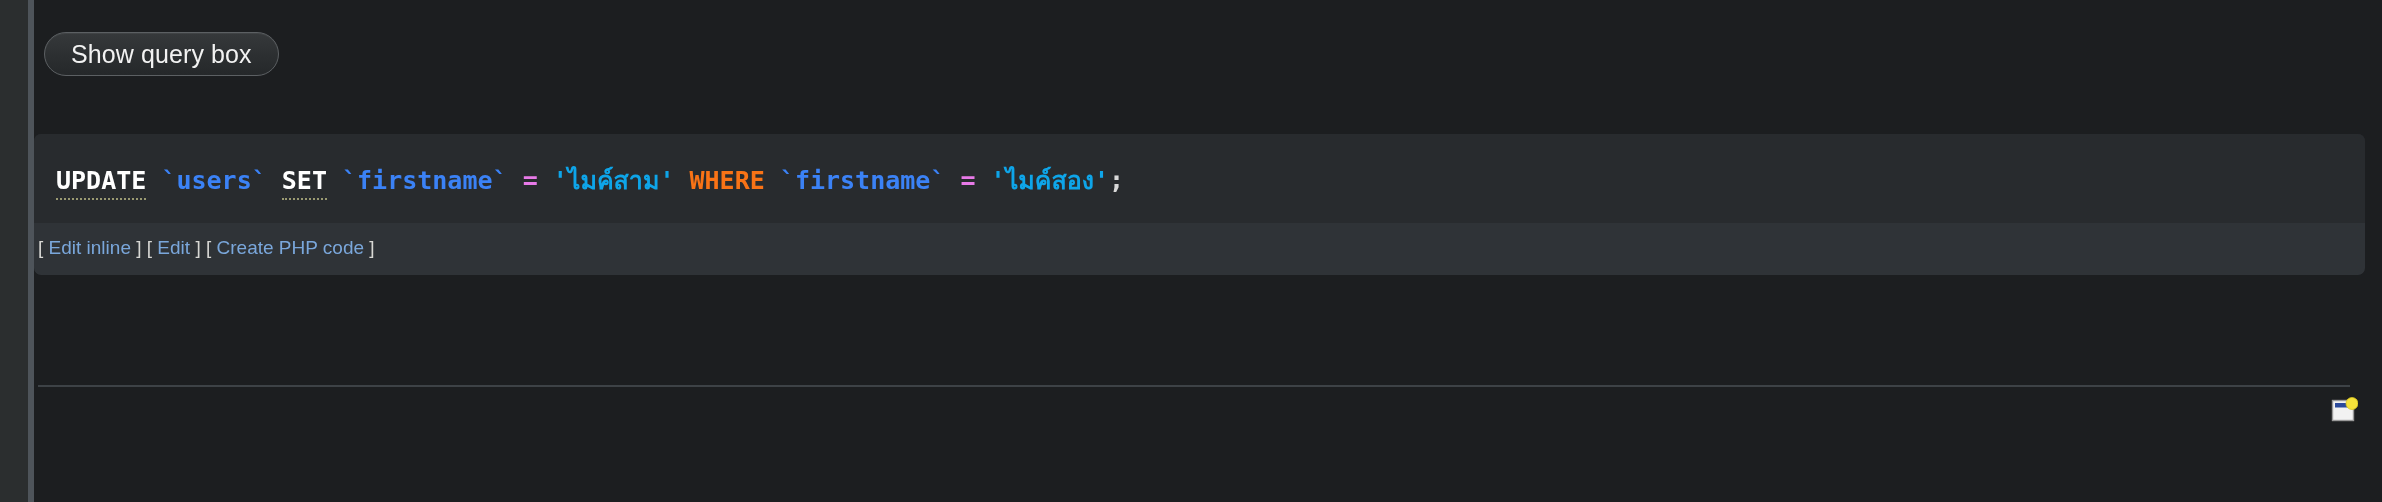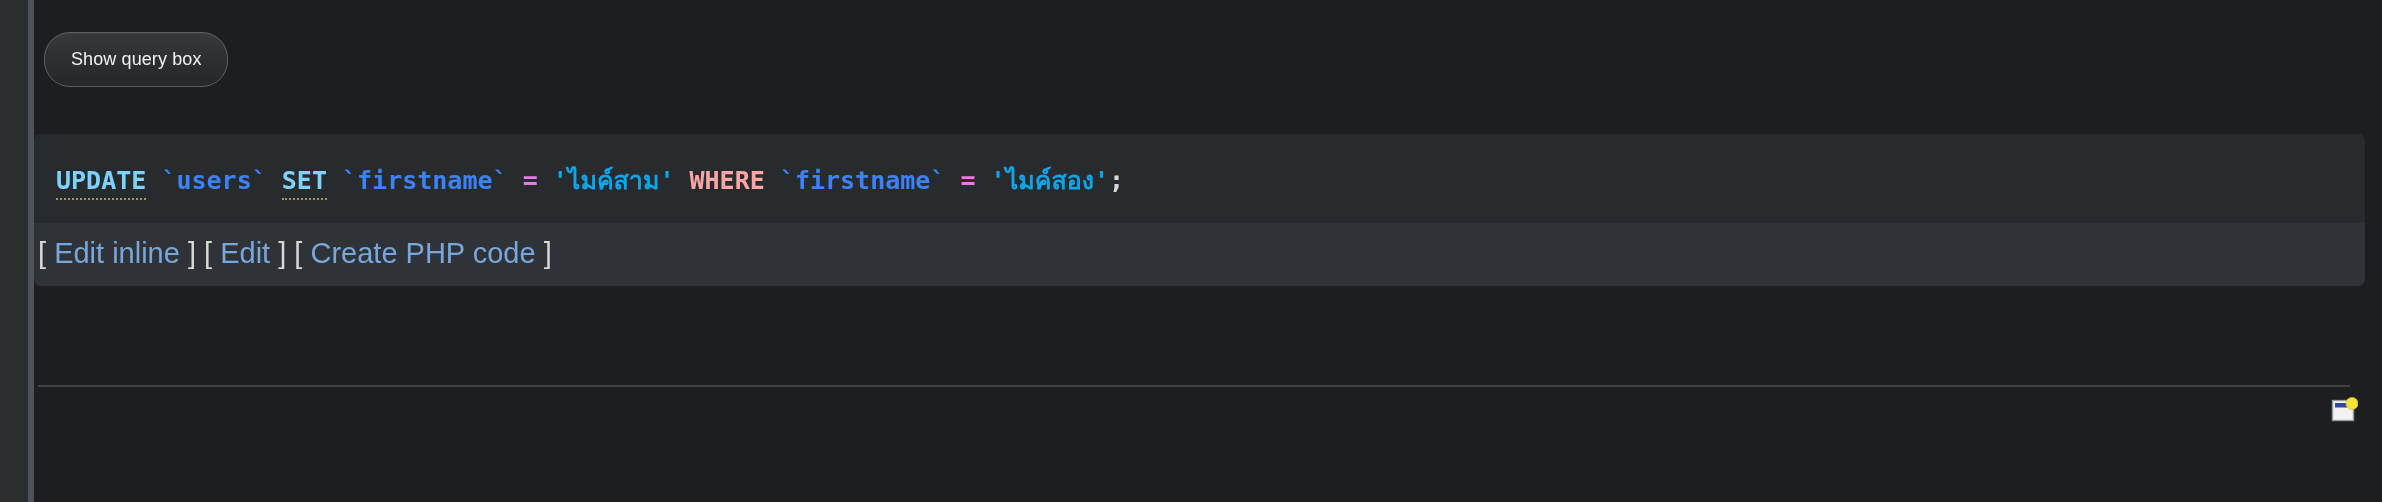--- a/index.html
+++ b/index.html
@@ -50,27 +50,27 @@
   
   .btn-row {
     position: absolute;
     left: 10px;
     top: 32px;
   }
   .pill-button {
     display: inline-flex;
     align-items: center;
     justify-content: center;
-    height: 55px;
+    height: 44px;
     padding: 0 26px;
     border-radius: 26px;
     border: 1px solid #5c6063;
     background: linear-gradient(180deg, #36393b 0%, #2c2f31 55%, #25282a 100%);
     color: #f2f2f2;
-    font-size: 18px;
+    font-size: 25px;
     font-family: "Liberation Sans", sans-serif;
     letter-spacing: 0.1px;
     box-shadow: 0 1px 0 rgba(255,255,255,0.05) inset;
     cursor: pointer;
     white-space: nowrap;
   }
 
   
   .result-panel {
     position: absolute;
@@ -110,35 +110,35 @@
     background: #282b2e;
     padding: 34px 0 30px 22px;
   }
   .sql-line {
     font-family: "DejaVu Sans Mono", monospace;
     font-size: 25px;
     line-height: 1;
     white-space: nowrap;
     font-weight: bold;
   }
-  .kw        { color: #fca5a5; }
-  .kw-u      { color: #7dd3fc; border-bottom: 2px dotted #9a9a72; padding-bottom: 3px; }
+  .kw        { color: #f97316; }
+  .kw-u      { color: #ffffff; border-bottom: 2px dotted #9a9a72; padding-bottom: 3px; }
   .ident     { color: #3b82f6; }
   .op        { color: #e87ae8; }
   .str       { color: #0ea5e9; }
   .punc      { color: #d9d9d9; }
   .sp        { color: transparent; }
 
   .links-bar {
     background: #2f3337;
     padding: 14px 0 16px 4px;
     border-radius: 0 0 7px 7px;
   }
   .links-inner {
-    font-size: 29px;
+    font-size: 19px;
     white-space: nowrap;
     font-family: "Liberation Sans", sans-serif;
   }
   .bracket { color: #d8d8d4; }
   .action-link {
     color: #7aa7db;
     text-decoration: none;
     cursor: pointer;
   }
 

